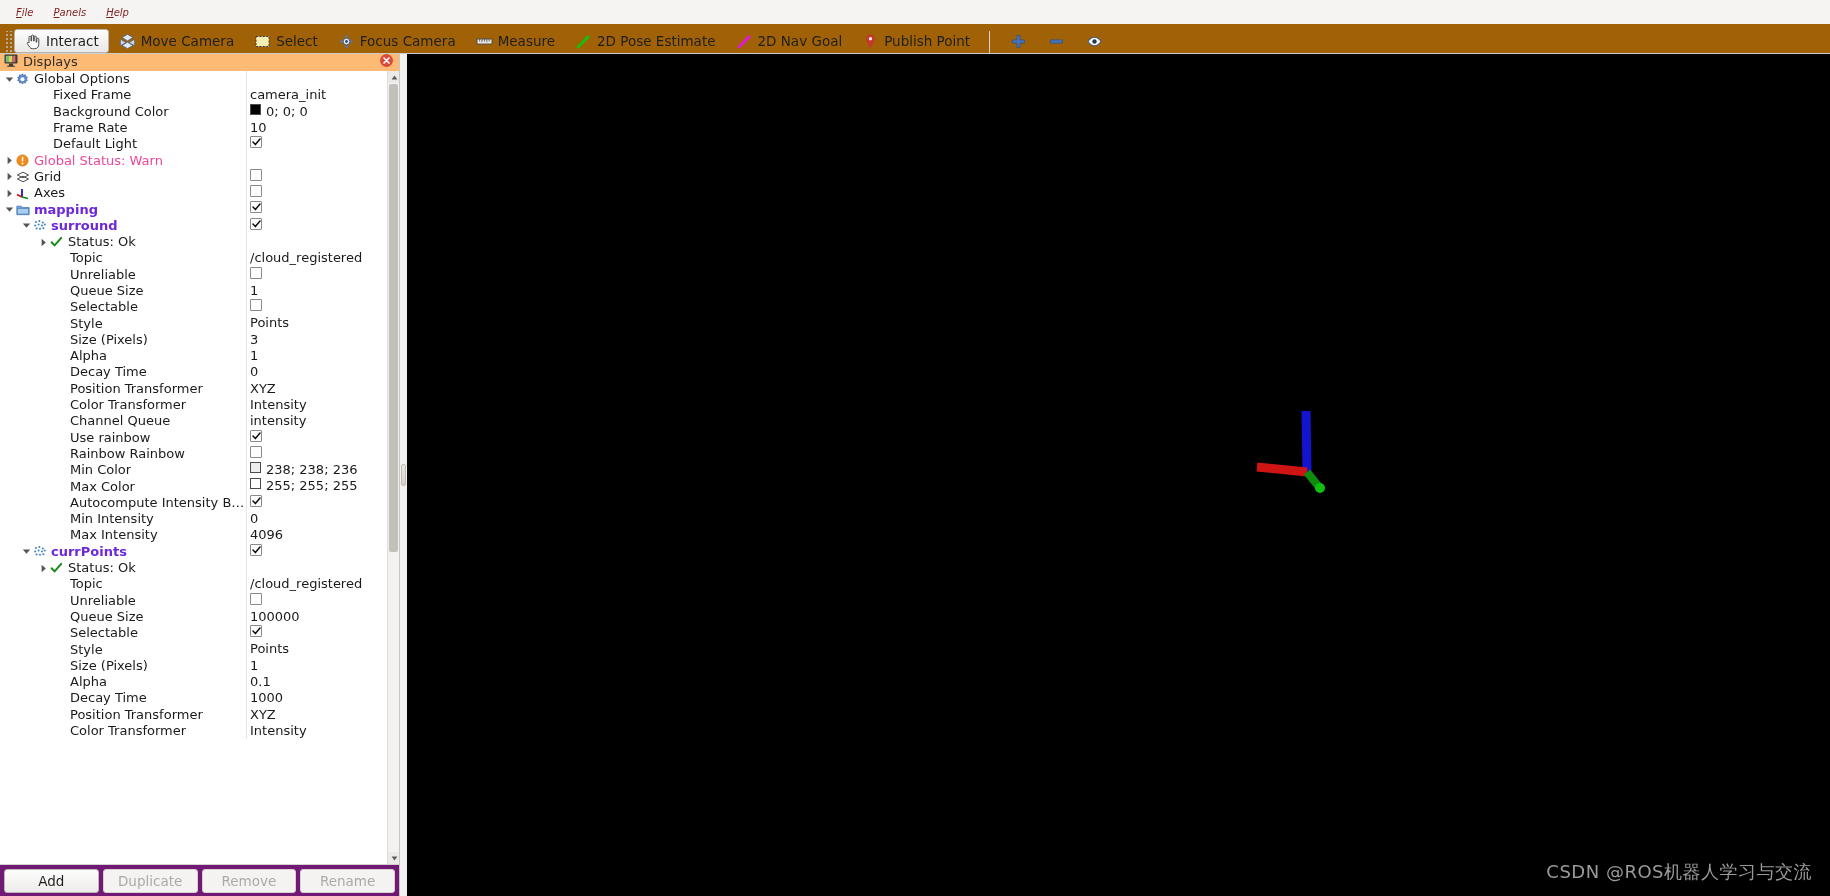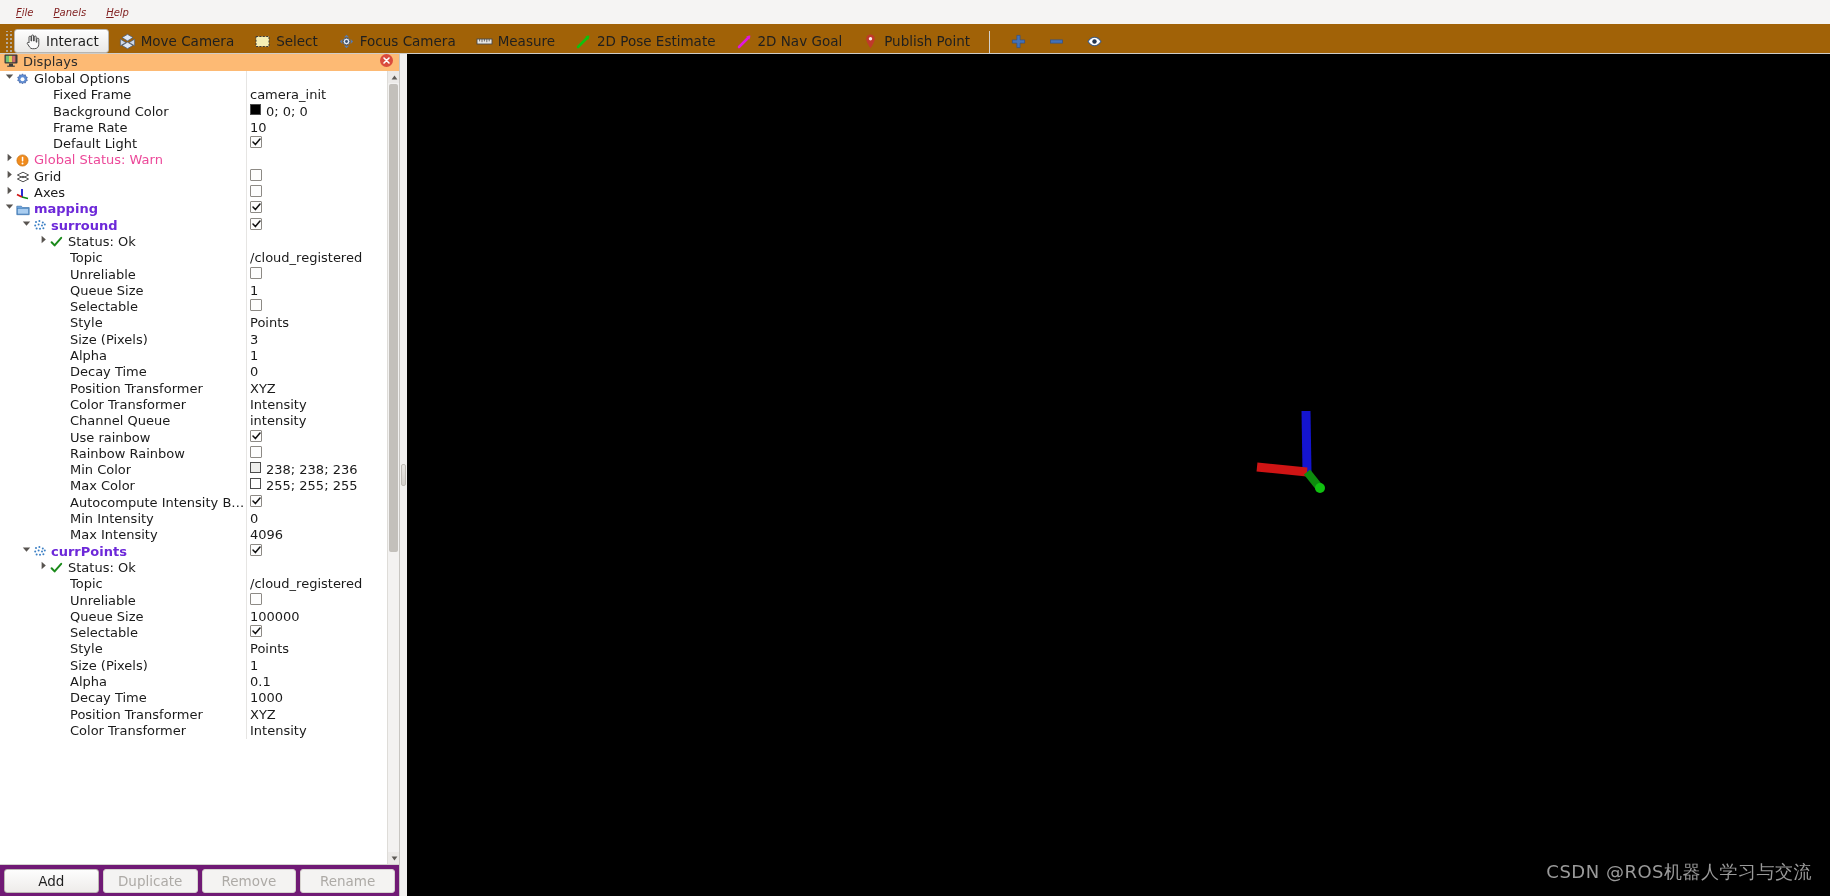--- a/index.html
+++ b/index.html
@@ -135,21 +135,21 @@
     display: flex; align-items: center;
     position: relative;
     font-size: 13px;
     line-height: 16px;
     white-space: nowrap;
     cursor: default;
   }
   .trow .namecell {
     width: 247px;
     flex: 0 0 247px;
-    display: flex; 
+    display: flex; align-items: center;
     overflow: hidden;
     border-right: 1px solid #e6e5e3;
     height: 100%;
   }
   .trow .valcell {
     flex: 1 1 auto;
     display: flex; 
     overflow: hidden;
     padding-left: 3px;
     height: 100%;

